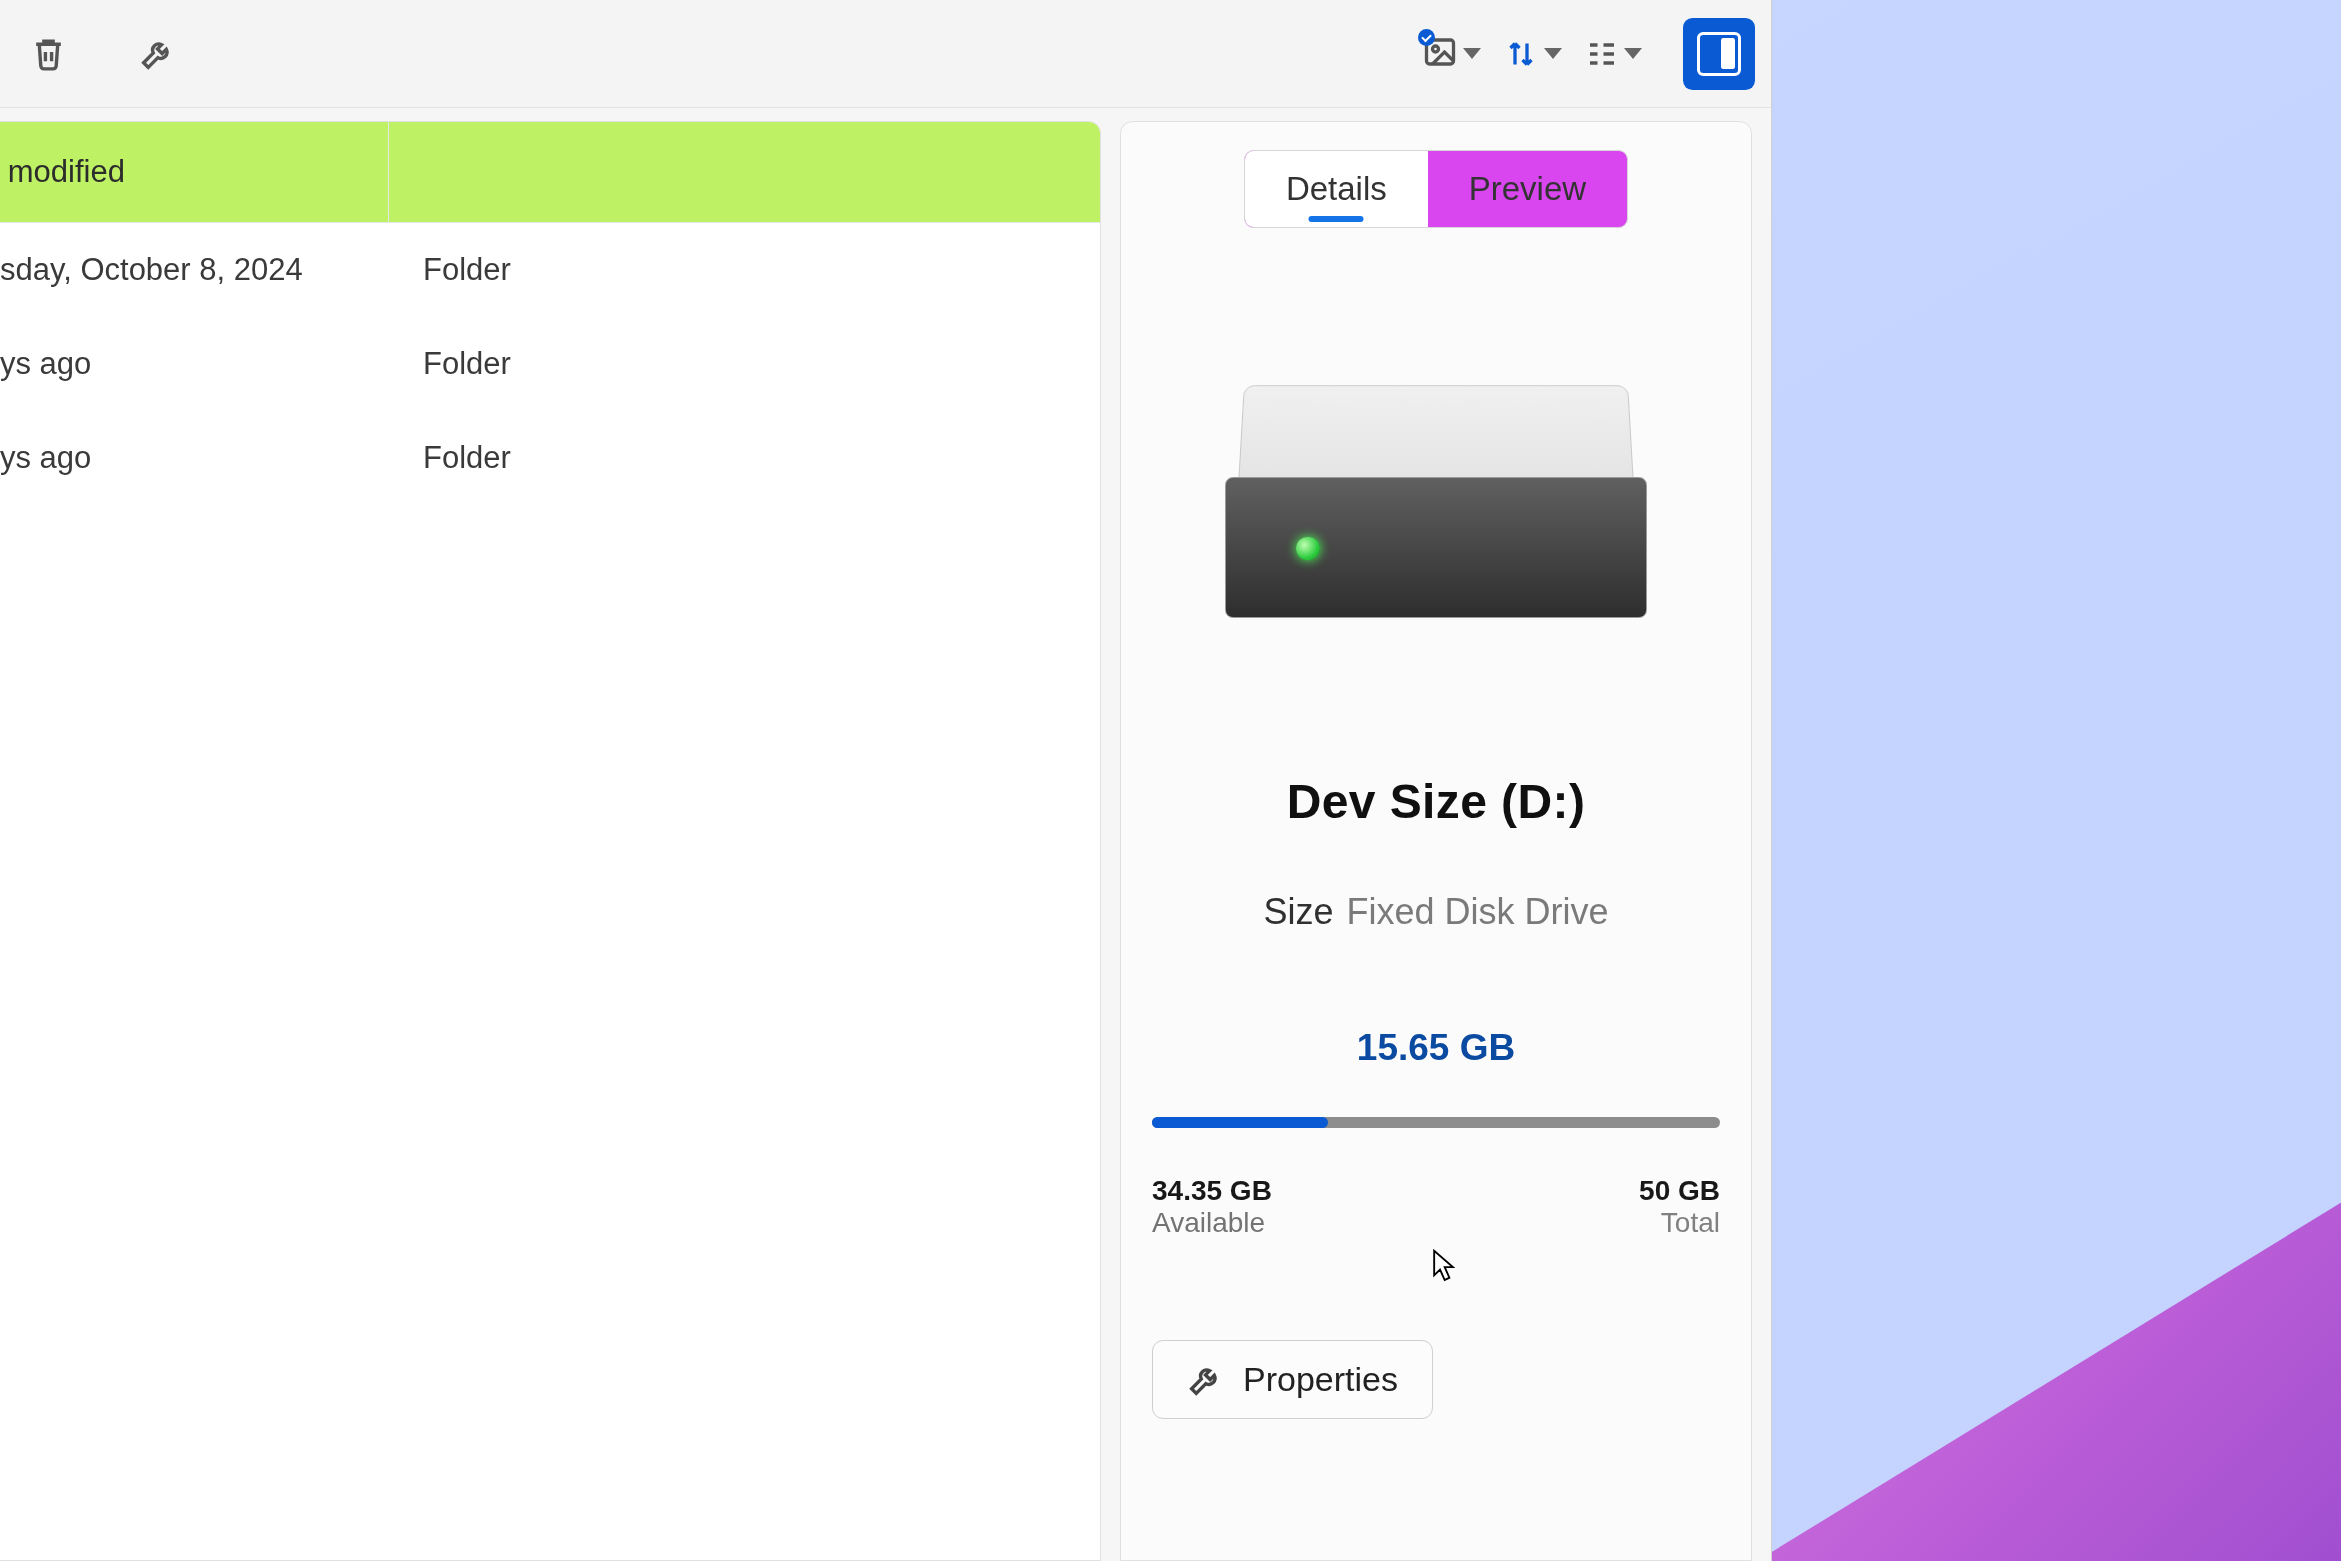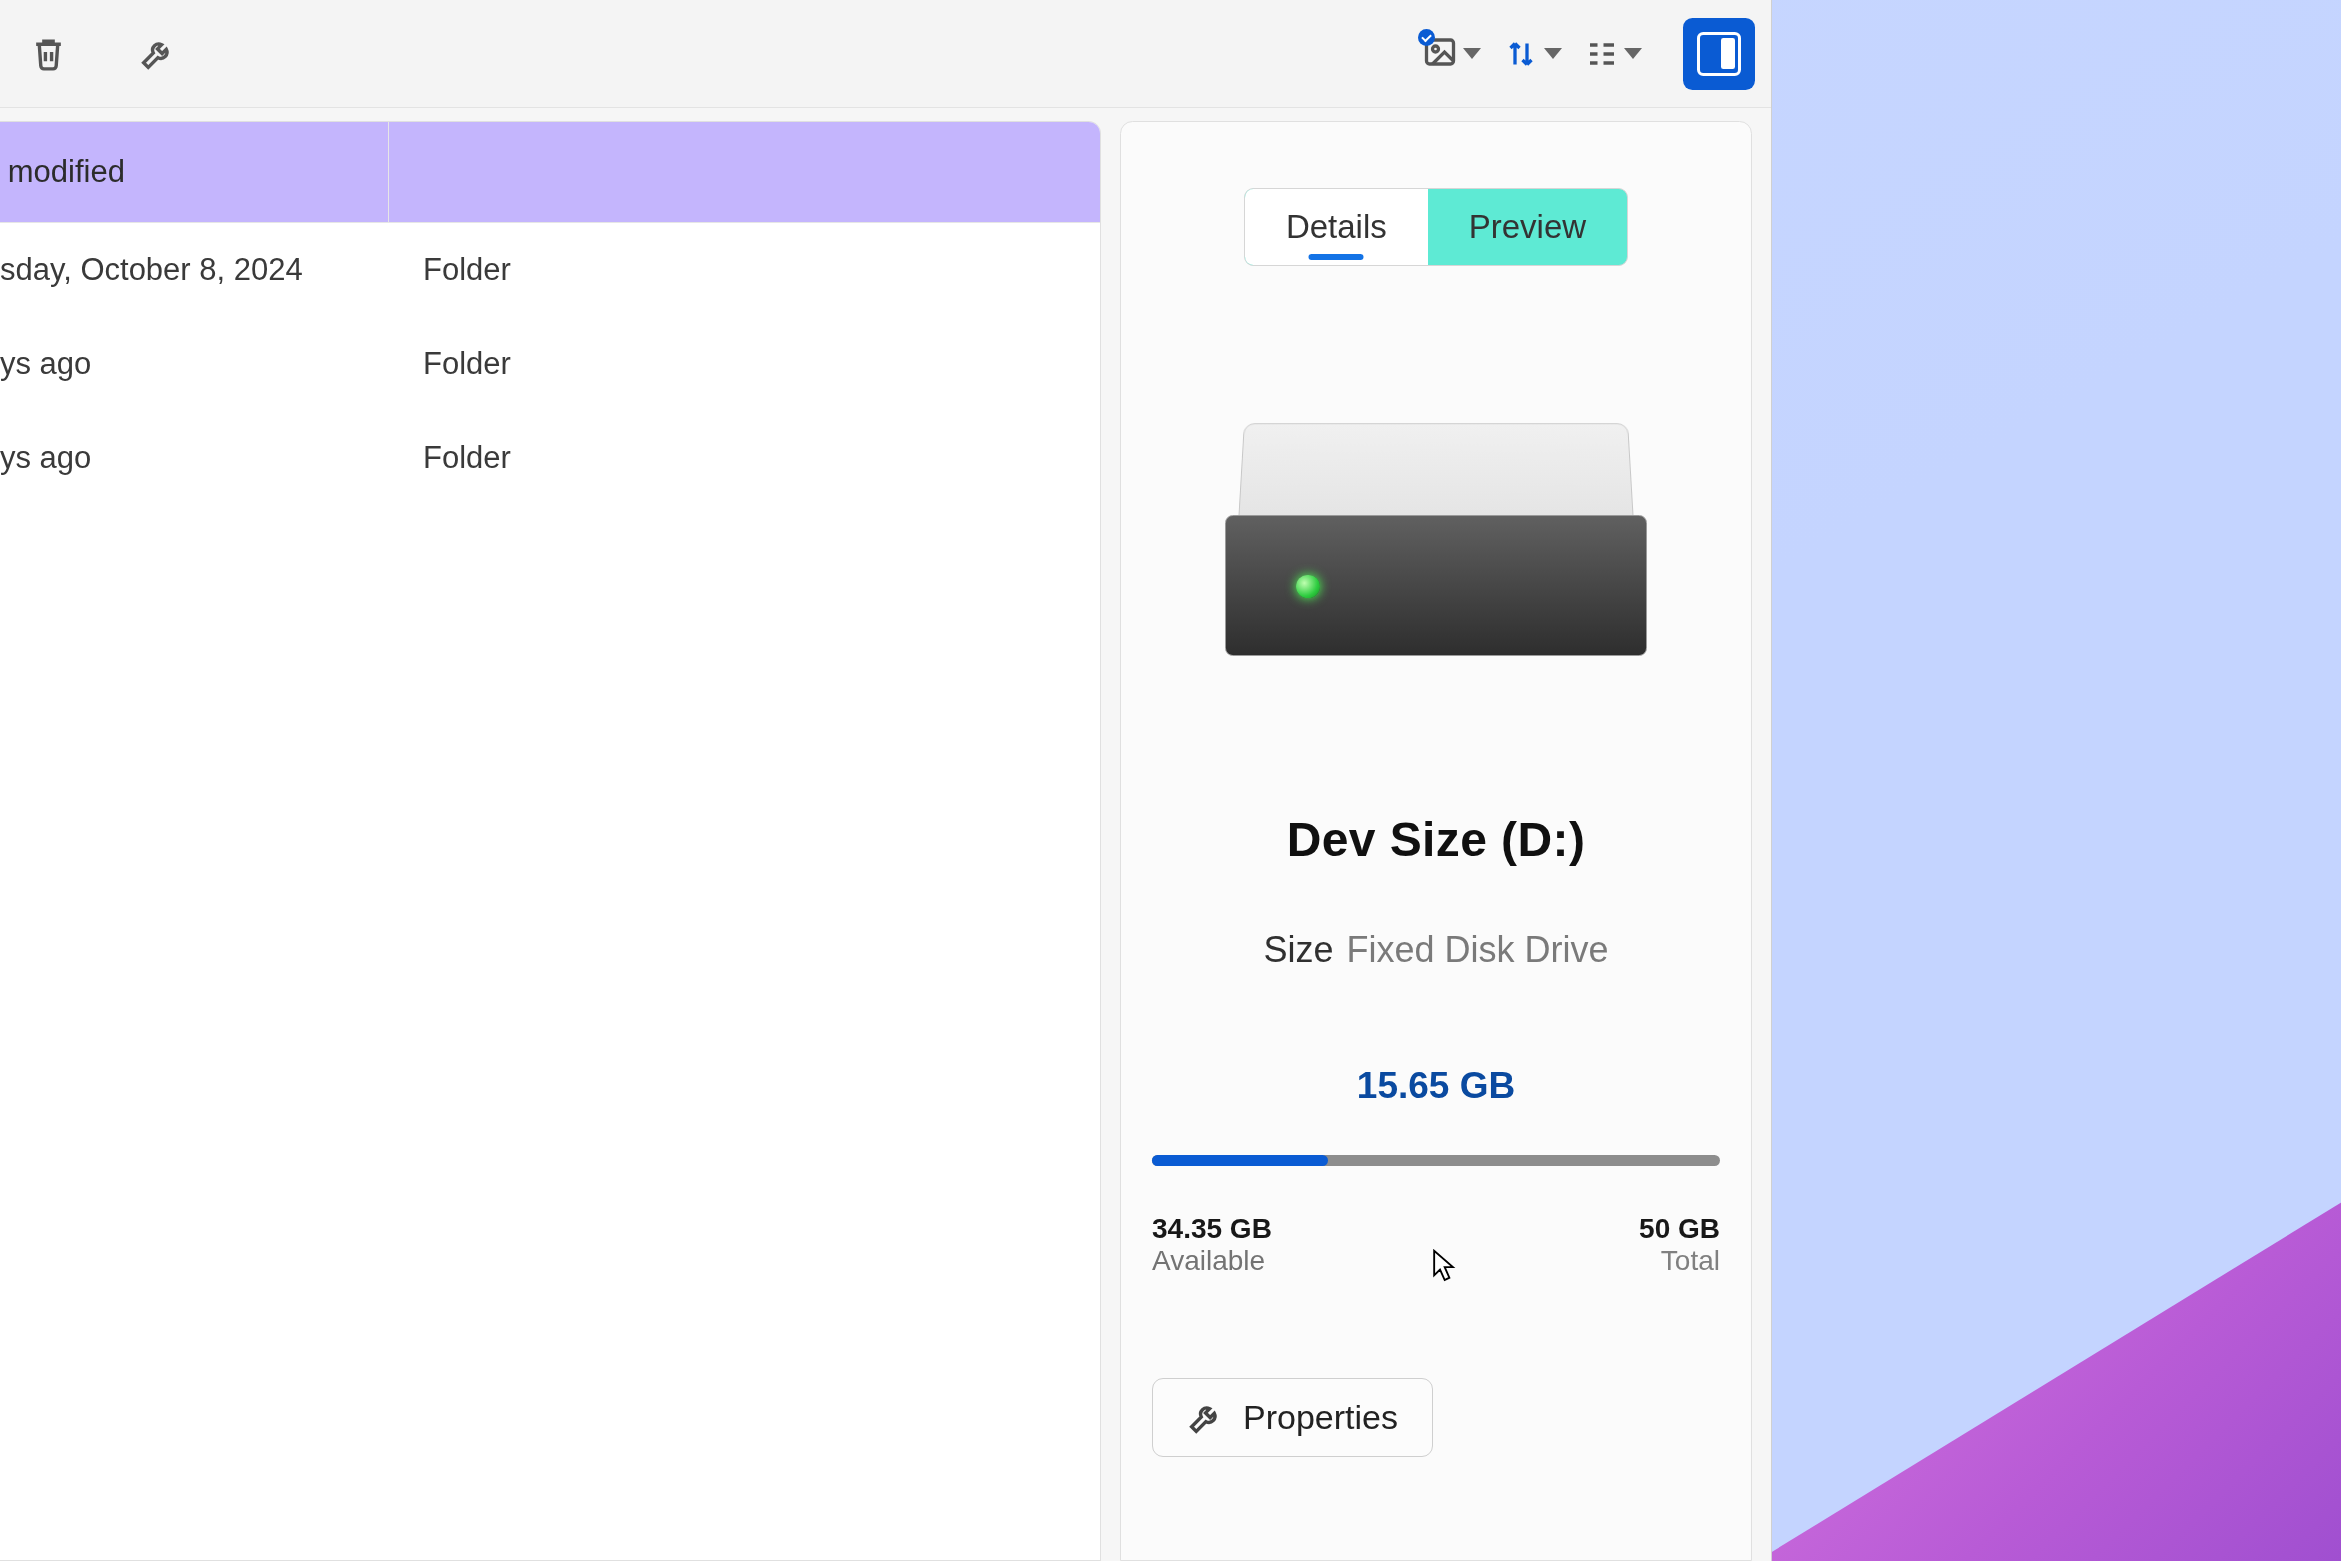--- a/index.html
+++ b/index.html
@@ -88,21 +88,21 @@
     border-top-right-radius: 12.5px;
     overflow: hidden;
   }
   .file-header {
     height: 101px;
     display: flex;
     align-items: center;
     border-bottom: 0.8px solid #e6e6e6;
     font-size: 31px;
     color: #2c2c2c;
-    background: #c4b5fd;
+    background: #bef264;
   }
   .col { padding: 0 34px; height: 100%; display: flex; align-items: center; border-right: 0.8px solid #e6e6e6; }
   .col-modified { width: 389px; padding-left: 0; }
   .col-modified span { padding-left: 7.8px; }
   .col-type { width: 261px; }
   .col-size { width: 295px; border-right: none; }
   .file-row {
     height: 94px;
     display: flex;
     align-items: center;
@@ -124,22 +124,21 @@
     border-top-right-radius: 12.5px;
     display: flex; flex-direction: column;
     align-items: center;
     padding: 28px 31px;
   }
   .tab-strip {
     display: flex;
     border: 0.8px solid #d6d6d6;
     border-radius: 9.4px;
     overflow: hidden;
-    background: #5eead4;
-    margin-top: 38px;
+    background: #d946ef;
   }
   .tab {
     padding: 19px 41px;
     font-size: 33px;
     color: #333;
     position: relative;
   }
   .tab.active {
     background: #fff;
   }

